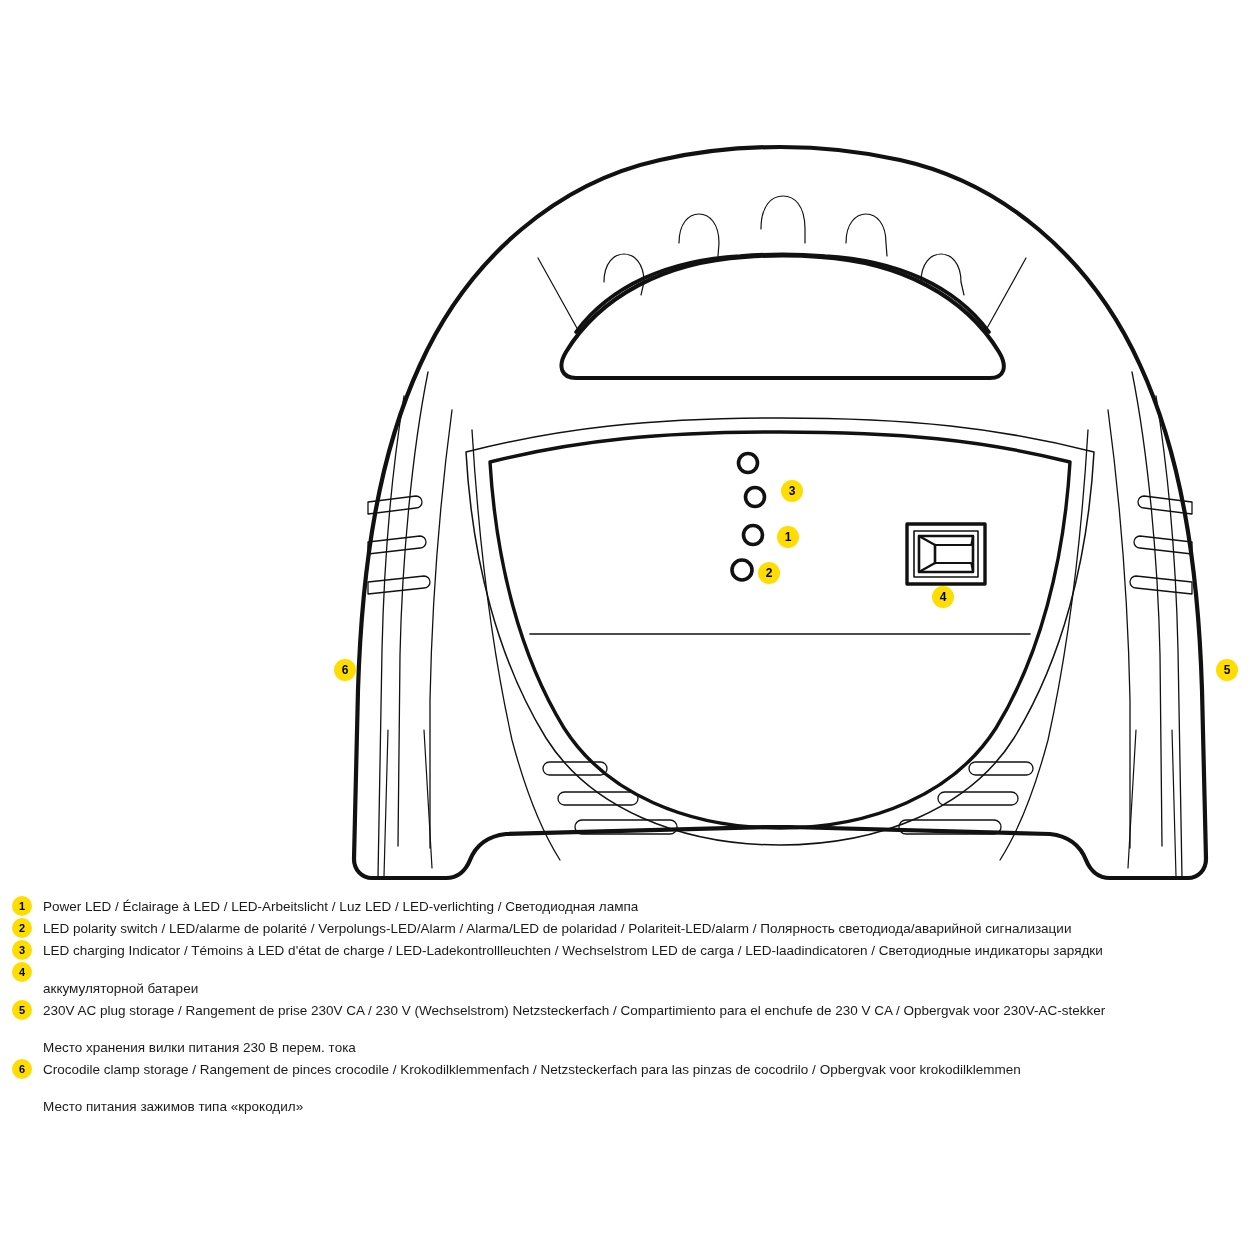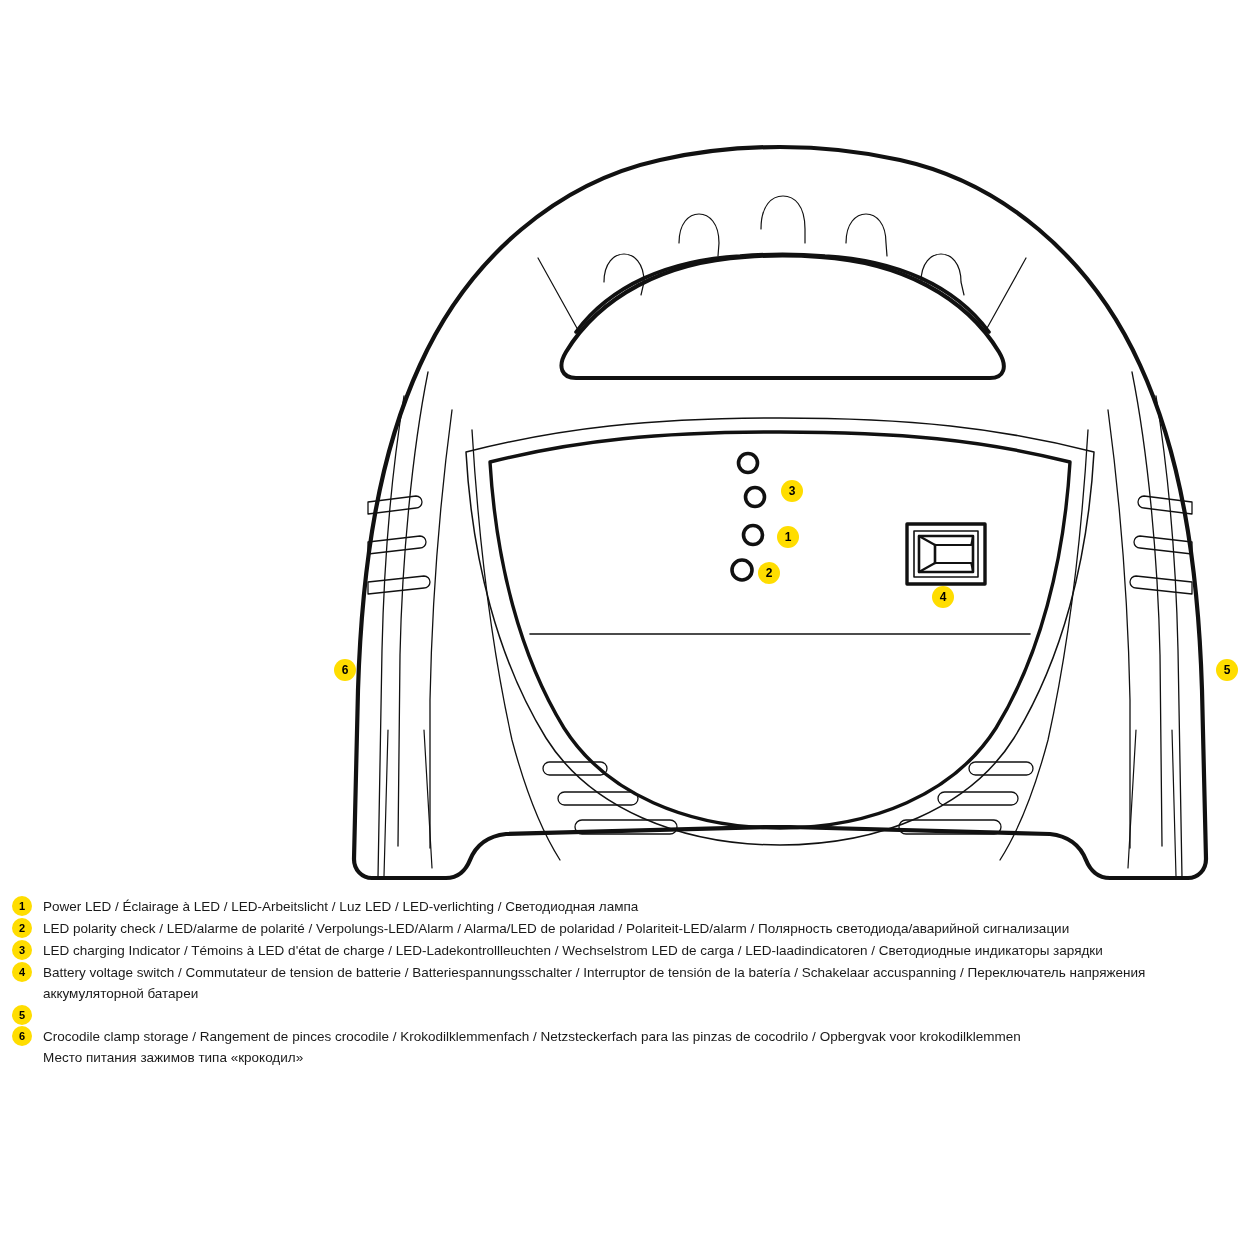--- a/index.html
+++ b/index.html
@@ -65,21 +65,21 @@
     padding-right: 0;
   }
 
   .legend-line {
     font-size: 13.5px;
     line-height: 21px;
     color: #1a1a1a;
     white-space: normal;
   }
   .legend-line.second {
-    margin-top: 0px;
+    margin-top: 16px;
   }
 
   
   .callout {
     position: absolute;
     width: 22px;
     height: 22px;
     border-radius: 50%;
     background: #FFDD00;
     color: #000000;
@@ -217,42 +217,43 @@
   <div class="legend-row">
     <div class="legend-badge">1</div>
     <div class="legend-text-wrap">
       <div class="legend-line">Power LED  / Éclairage à LED / LED-Arbeitslicht / Luz LED / LED-verlichting / Светодиодная лампа</div>
     </div>
   </div>
 
   <div class="legend-row">
     <div class="legend-badge">2</div>
     <div class="legend-text-wrap">
-      <div class="legend-line">LED polarity check /  LED/alarme de polarité / Verpolungs-LED/Alarm / Alarma/LED de polaridad / Polariteit-LED/alarm / Полярность светодиода/аварийной сигнализации</div>
+      <div class="legend-line">LED polarity switch /  LED/alarme de polarité / Verpolungs-LED/Alarm / Alarma/LED de polaridad / Polariteit-LED/alarm / Полярность светодиода/аварийной сигнализации</div>
     </div>
   </div>
 
   <div class="legend-row">
     <div class="legend-badge">3</div>
     <div class="legend-text-wrap">
       <div class="legend-line">LED charging Indicator / Témoins à LED d'état de charge / LED-Ladekontrollleuchten / Wechselstrom LED de carga / LED-laadindicatoren / Светодиодные индикаторы зарядки</div>
     </div>
   </div>
 
   <div class="legend-row">
     <div class="legend-badge">4</div>
     <div class="legend-text-wrap">
-      <div class="legend-line">Battery voltage switch / Commutateur de tension de batterie / Batteriespannungsschalter / Interruptor de tensión de la batería / Schakelaar accuspanning / Переключатель напряжения</div>
       <div class="legend-line second">аккумуляторной батареи</div>
     </div>
   </div>
 
   <div class="legend-row">
     <div class="legend-badge">5</div>
     <div class="legend-text-wrap">
+      <div class="legend-line">230V AC plug storage / Rangement de prise 230V CA / 230 V (Wechselstrom) Netzsteckerfach / Compartimiento para el enchufe de 230 V CA / Opbergvak voor 230V-AC-stekker</div>
+      <div class="legend-line second">Место хранения вилки питания 230 В перем. тока</div>
     </div>
   </div>
 
   <div class="legend-row">
     <div class="legend-badge">6</div>
     <div class="legend-text-wrap">
       <div class="legend-line">Crocodile clamp storage / Rangement de pinces crocodile / Krokodilklemmenfach / Netzsteckerfach para las pinzas de cocodrilo / Opbergvak voor krokodilklemmen</div>
       <div class="legend-line second">Место питания зажимов типа «крокодил»</div>
     </div>
   </div>

